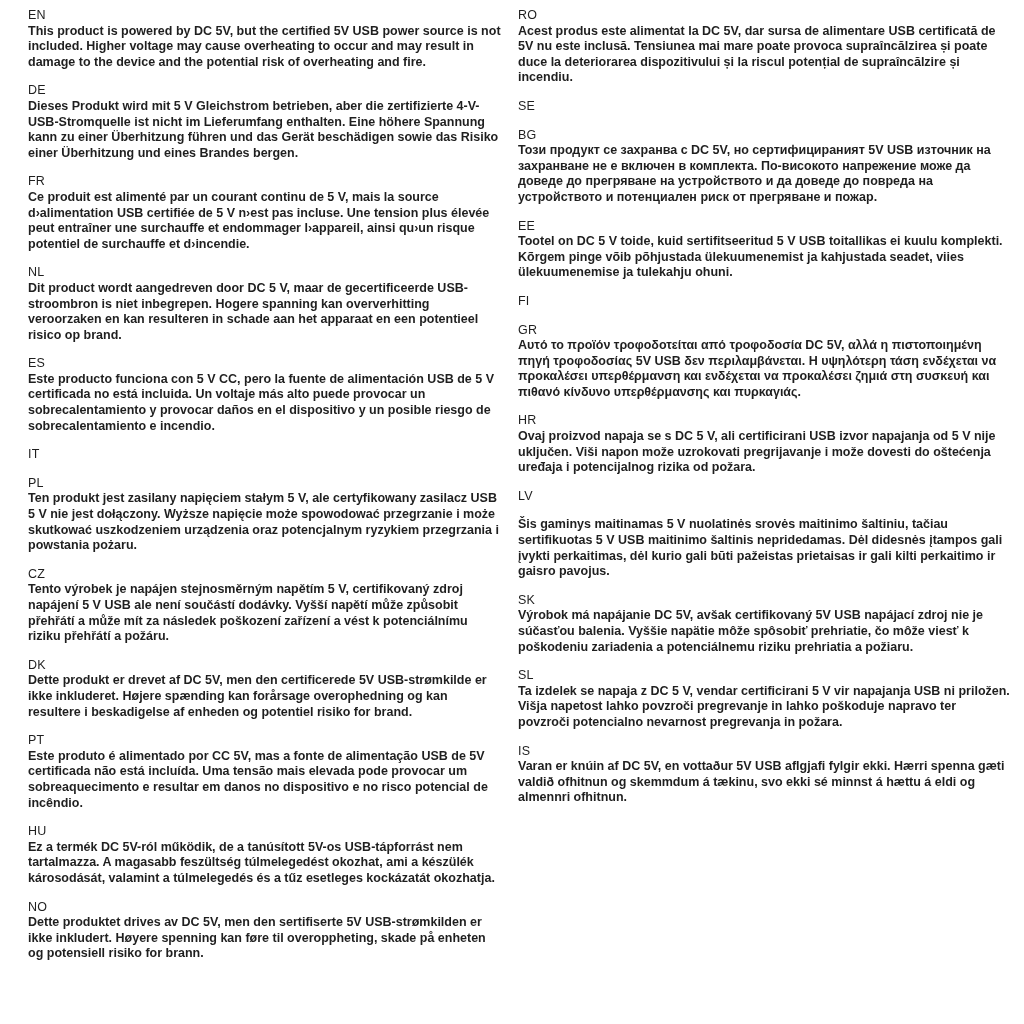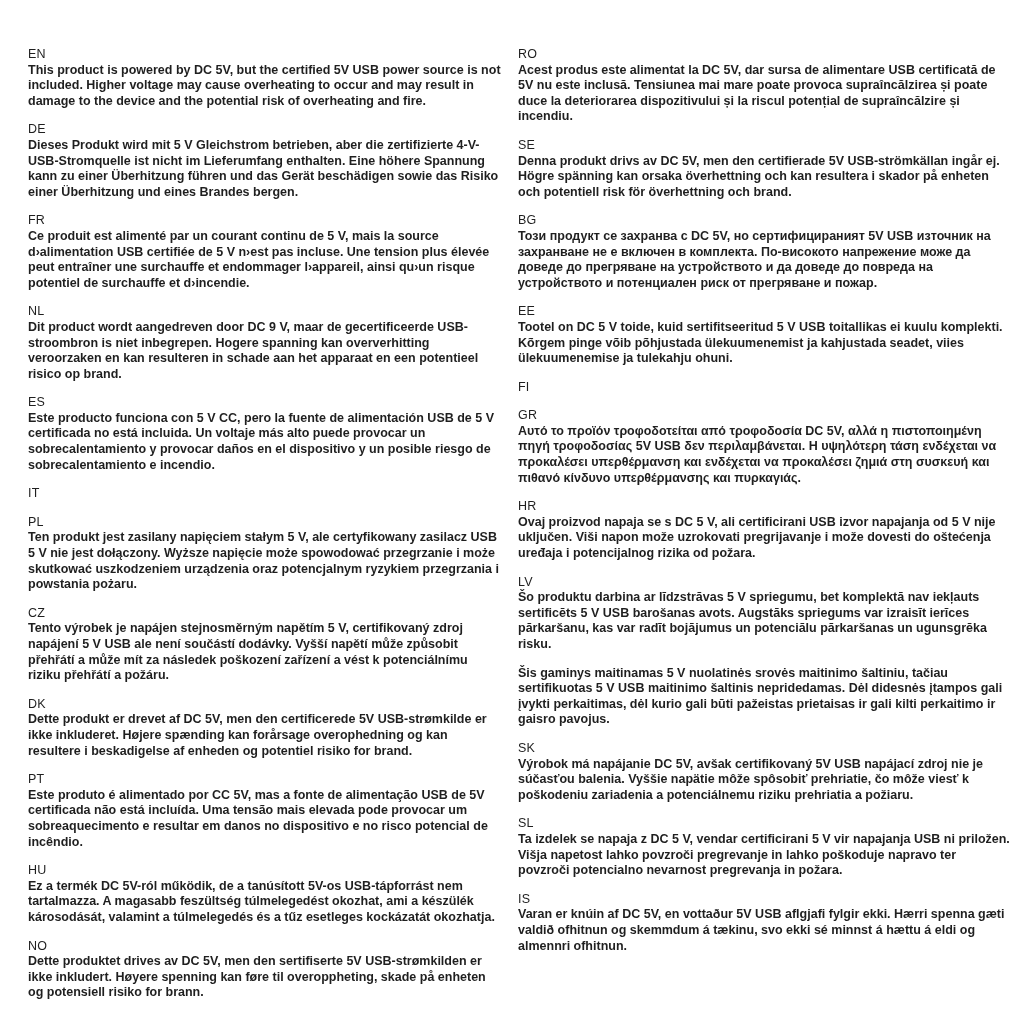--- a/index.html
+++ b/index.html
@@ -18,21 +18,20 @@
     box-sizing: border-box;
     width: 1024px;
     height: 1024px;
     padding: 8px 14px 8px 28px;
     display: flex;
     gap: 16px;
     background: #ffffff;
   }
   .column {
     display: block;
-    margin-top: 39px;
   }
   .column.left  { width: 474px; }
   .column.right { width: 492px; }
   .section {
     margin: 0 0 13px 0;
   }
   .lang-code {
     font-size: 12.5px;
     line-height: 15.6px;
     font-weight: 400;
@@ -58,21 +57,21 @@
       <div class="section">
         <div class="lang-code">DE</div>
         <p class="lang-text">Dieses Produkt wird mit 5 V Gleichstrom betrieben, aber die zertifizierte 4-V-USB-Stromquelle ist nicht im Lieferumfang enthalten. Eine höhere Spannung kann zu einer Überhitzung führen und das Gerät beschädigen sowie das Risiko einer Überhitzung und eines Brandes bergen.</p>
       </div>
       <div class="section">
         <div class="lang-code">FR</div>
         <p class="lang-text">Ce produit est alimenté par un courant continu de 5 V, mais la source d›alimentation USB certifiée de 5 V n›est pas incluse. Une tension plus élevée peut entraîner une surchauffe et endommager l›appareil, ainsi qu›un risque potentiel de surchauffe et d›incendie.</p>
       </div>
       <div class="section">
         <div class="lang-code">NL</div>
-        <p class="lang-text">Dit product wordt aangedreven door DC 9 V, maar de gecertificeerde USB-stroombron is niet inbegrepen. Hogere spanning kan oververhitting veroorzaken en kan resulteren in schade aan het apparaat en een potentieel risico op brand.</p>
+        <p class="lang-text">Dit product wordt aangedreven door DC 5 V, maar de gecertificeerde USB-stroombron is niet inbegrepen. Hogere spanning kan oververhitting veroorzaken en kan resulteren in schade aan het apparaat en een potentieel risico op brand.</p>
       </div>
       <div class="section">
         <div class="lang-code">ES</div>
         <p class="lang-text">Este producto funciona con 5 V CC, pero la fuente de alimentación USB de 5 V certificada no está incluida. Un voltaje más alto puede provocar un sobrecalentamiento y provocar daños en el dispositivo y un posible riesgo de sobrecalentamiento e incendio.</p>
       </div>
       <div class="section">
         <div class="lang-code">IT</div>
       </div>
       <div class="section">
         <div class="lang-code">PL</div>
@@ -99,21 +98,20 @@
         <p class="lang-text">Dette produktet drives av DC 5V, men den sertifiserte 5V USB-strømkilden er ikke inkludert. Høyere spenning kan føre til overoppheting, skade på enheten og potensiell risiko for brann.</p>
       </div>
     </div>
   <div class="column right" id="col-1">
       <div class="section">
         <div class="lang-code">RO</div>
         <p class="lang-text">Acest produs este alimentat la DC 5V, dar sursa de alimentare USB certificată de 5V nu este inclusă. Tensiunea mai mare poate provoca supraîncălzirea și poate duce la deteriorarea dispozitivului și la riscul potențial de supraîncălzire și incendiu.</p>
       </div>
       <div class="section">
         <div class="lang-code">SE</div>
-        <p class="lang-text">Denna produkt drivs av DC 5V, men den certifierade 5V USB-strömkällan ingår ej. Högre spänning kan orsaka överhettning och kan resultera i skador på enheten och potentiell risk för överhettning och brand.</p>
       </div>
       <div class="section">
         <div class="lang-code">BG</div>
         <p class="lang-text">Този продукт се захранва с DC 5V, но сертифицираният 5V USB източник на захранване не е включен в комплекта. По-високото напрежение може да доведе до прегряване на устройството и да доведе до повреда на устройството и потенциален риск от прегряване и пожар.</p>
       </div>
       <div class="section">
         <div class="lang-code">EE</div>
         <p class="lang-text">Tootel on DC 5 V toide, kuid sertifitseeritud 5 V USB toitallikas ei kuulu komplekti. Kõrgem pinge võib põhjustada ülekuumenemist ja kahjustada seadet, viies ülekuumenemise ja tulekahju ohuni.</p>
       </div>
       <div class="section">
@@ -122,21 +120,20 @@
       <div class="section">
         <div class="lang-code">GR</div>
         <p class="lang-text">Αυτό το προϊόν τροφοδοτείται από τροφοδοσία DC 5V, αλλά η πιστοποιημένη πηγή τροφοδοσίας 5V USB δεν περιλαμβάνεται. Η υψηλότερη τάση ενδέχεται να προκαλέσει υπερθέρμανση και ενδέχεται να προκαλέσει ζημιά στη συσκευή και πιθανό κίνδυνο υπερθέρμανσης και πυρκαγιάς.</p>
       </div>
       <div class="section">
         <div class="lang-code">HR</div>
         <p class="lang-text">Ovaj proizvod napaja se s DC 5 V, ali certificirani USB izvor napajanja od 5 V nije uključen. Viši napon može uzrokovati pregrijavanje i može dovesti do oštećenja uređaja i potencijalnog rizika od požara.</p>
       </div>
       <div class="section">
         <div class="lang-code">LV</div>
-        <p class="lang-text">Šo produktu darbina ar līdzstrāvas 5 V spriegumu, bet komplektā nav iekļauts sertificēts 5 V USB barošanas avots. Augstāks spriegums var izraisīt ierīces pārkaršanu, kas var radīt bojājumus un potenciālu pārkaršanas un ugunsgrēka risku.</p>
       </div>
       <div class="section">
         <p class="lang-text">Šis gaminys maitinamas 5 V nuolatinės srovės maitinimo šaltiniu, tačiau sertifikuotas 5 V USB maitinimo šaltinis nepridedamas. Dėl didesnės įtampos gali įvykti perkaitimas, dėl kurio gali būti pažeistas prietaisas ir gali kilti perkaitimo ir gaisro pavojus.</p>
       </div>
       <div class="section">
         <div class="lang-code">SK</div>
         <p class="lang-text">Výrobok má napájanie DC 5V, avšak certifikovaný 5V USB napájací zdroj nie je súčasťou balenia. Vyššie napätie môže spôsobiť prehriatie, čo môže viesť k poškodeniu zariadenia a potenciálnemu riziku prehriatia a požiaru.</p>
       </div>
       <div class="section">
         <div class="lang-code">SL</div>

